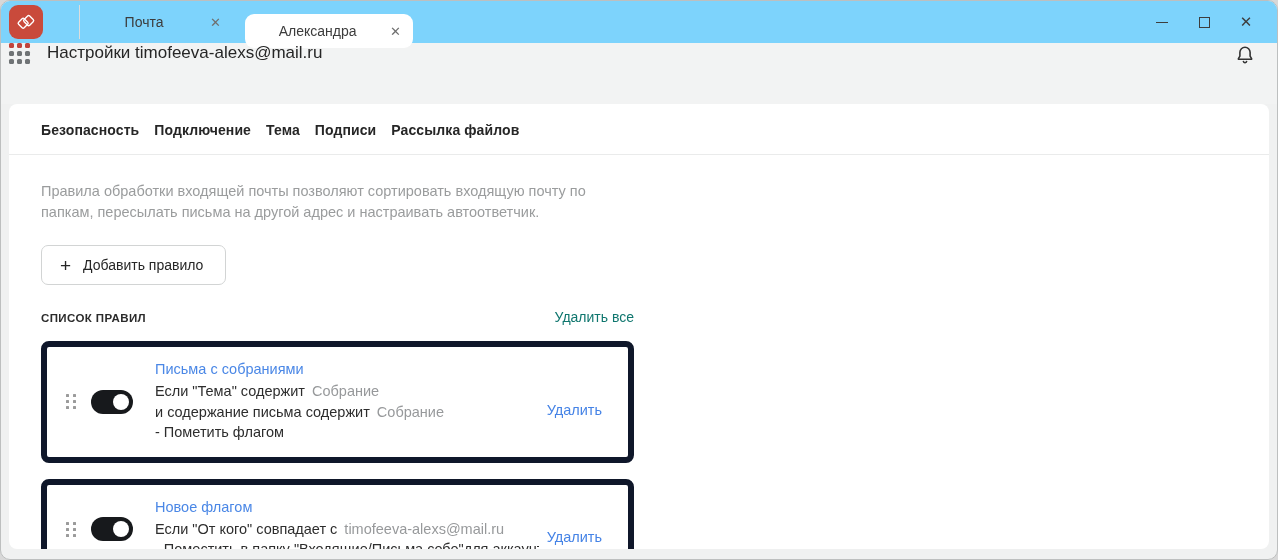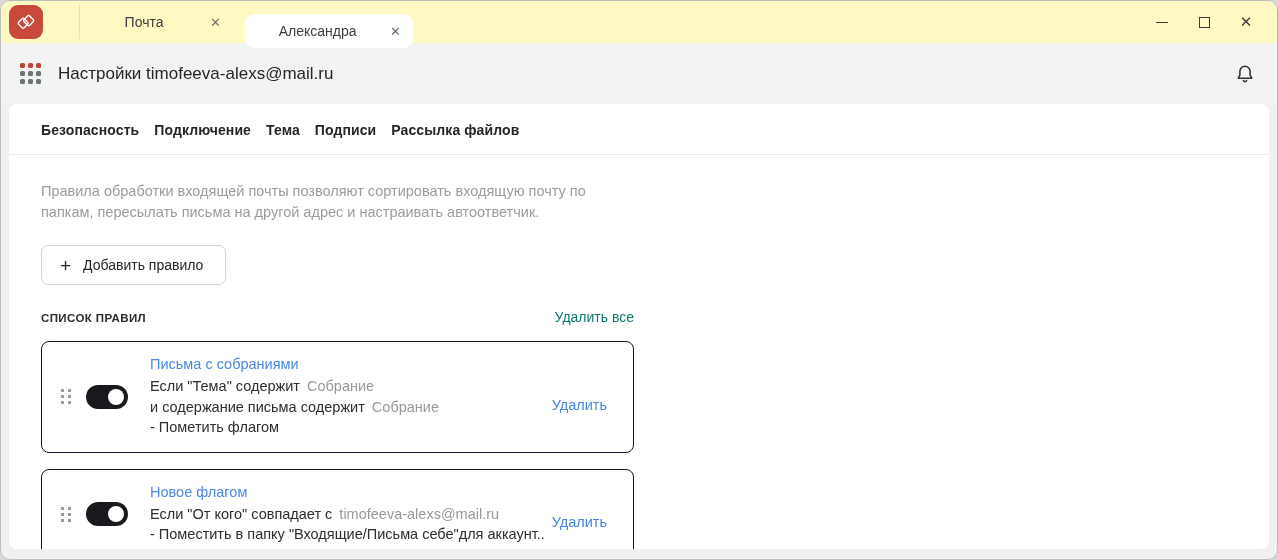--- a/index.html
+++ b/index.html
@@ -3,38 +3,38 @@
 <meta charset="utf-8">
 <style>
   * { margin:0; padding:0; box-sizing:border-box; }
   html,body { width:1278px; height:560px; }
   body { font-family:"Liberation Sans","DejaVu Sans",sans-serif; background:#d8d8d8; }
 
   .window { width:1278px; height:560px; background:#f0f1f1; border-radius:10px;
             overflow:hidden; border:1px solid #bdbfbf; position:relative; }
 
   
-  .titlebar { height:42px; background:#fef9c3; display:flex; align-items:center; }
+  .titlebar { height:42px; background:#7dd3fc; display:flex; align-items:center; }
   .app-logo { width:34px; height:34px; margin-left:8px; border-radius:9px; background:#c94a3b;
               display:flex; align-items:center; justify-content:center; flex:none; cursor:pointer; }
   .btab { display:flex; align-items:center; height:34px; cursor:pointer; }
   .btab .tab-label { font-size:14px; color:#3c3c3c; text-align:center; flex:1; }
   .btab .tab-close { color:#6f6f6f; font-size:13px; padding:0 6px; cursor:pointer; }
   .btab.inactive { width:152px; margin-left:36px; border-left:1px solid #dcdddd; padding:0 4px; }
   .btab.active { width:168px; background:#ffffff; border-radius:9px; margin-left:14px; padding:0 6px;margin-top:18px; }
   .tb-spacer { flex:1; }
   .win-controls { display:flex; align-items:center; margin-right:10px; }
   .win-btn { width:42px; height:34px; display:flex; align-items:center; justify-content:center;
              cursor:pointer; color:#3d3d3d; }
   .glyph-min { display:block; width:12px; border-top:1.5px solid #3d3d3d; }
   .glyph-max { display:block; width:11px; height:11px; border:1.5px solid #3d3d3d; }
   .glyph-close { font-size:15px; }
 
   
-  .header { height:61px; display:flex; align-items:center; padding:0 20px 0 19px; background:#f2f3f3; }
+  .header { height:61px; display:flex; align-items:flex-start; padding:0 20px 0 8px; background:#f2f3f3; }
   .apps-grid { display:grid; grid-template-columns:repeat(3,5px); grid-template-rows:repeat(3,5px);
                gap:3px; cursor:pointer; flex:none; }
   .apps-grid i { width:5px; height:5px; border-radius:1.5px; background:#6f7375; }
   .apps-grid i:nth-child(-n+3) { background:#c0443c; }
   .page-title { font-size:17px; color:#262626; font-weight:normal; margin-left:17px; flex:1; }
   .bell { width:24px; height:24px; cursor:pointer; flex:none; }
 
   
   .panel { margin:0 8px; background:#ffffff; border-radius:8px; height:445px; overflow:hidden; }
 
@@ -48,21 +48,21 @@
 
   .add-btn { margin-top:22px; display:inline-flex; align-items:center; gap:12px; height:40px;
              padding:0 22px 0 18px; background:#fff; border:1px solid #d2d4d4; border-radius:7px;
              font-size:14px; color:#262626; cursor:pointer; font-family:inherit; }
   .add-btn .plus { font-size:19px; color:#262626; line-height:1; }
 
   .list-head { width:593px; margin-top:24px; display:flex; align-items:baseline; justify-content:space-between; }
   .list-label { font-size:11.5px; font-weight:bold; letter-spacing:.4px; color:#2b2b2b; }
   .link { font-size:14px; color:#0f766e; cursor:pointer; text-decoration:none; }
 
-  .rule-card { width:593px; margin-top:16px; border:1px solid #0f172a; border-radius:8px;
+  .rule-card { width:593px; margin-top:16px; border:6px solid #0f172a; border-radius:8px;
                display:flex; align-items:center; padding:14px 14px 14px 12px; background:#fff; }
   .drag-handle { display:grid; grid-template-columns:repeat(2,3px); grid-template-rows:repeat(3,3px);
                  gap:3px 4px; margin:0 15px 0 7px; cursor:grab; flex:none; }
   .drag-handle i { width:3px; height:3px; background:#9b9b9b; border-radius:.5px; }
   .toggle { width:42px; height:24px; border-radius:12px; background:#17191c; position:relative;
             cursor:pointer; flex:none; margin-right:22px; }
   .toggle .knob { position:absolute; top:4px; right:4px; width:16px; height:16px; border-radius:50%;
                   background:#fff; }
   .rule-body { flex:1; min-width:0; }
   .rule-title { font-size:14.5px; color:#4a87e6; margin-bottom:4px; cursor:pointer; }

